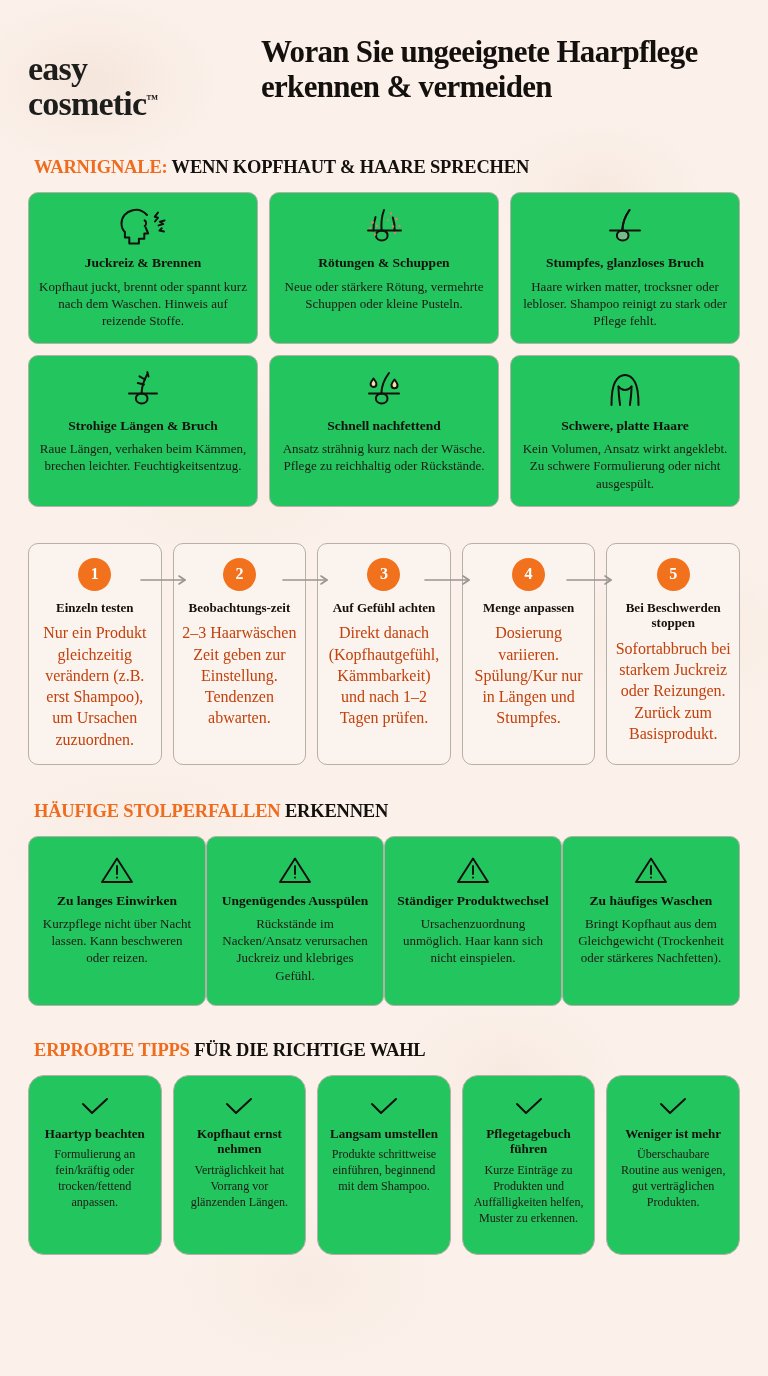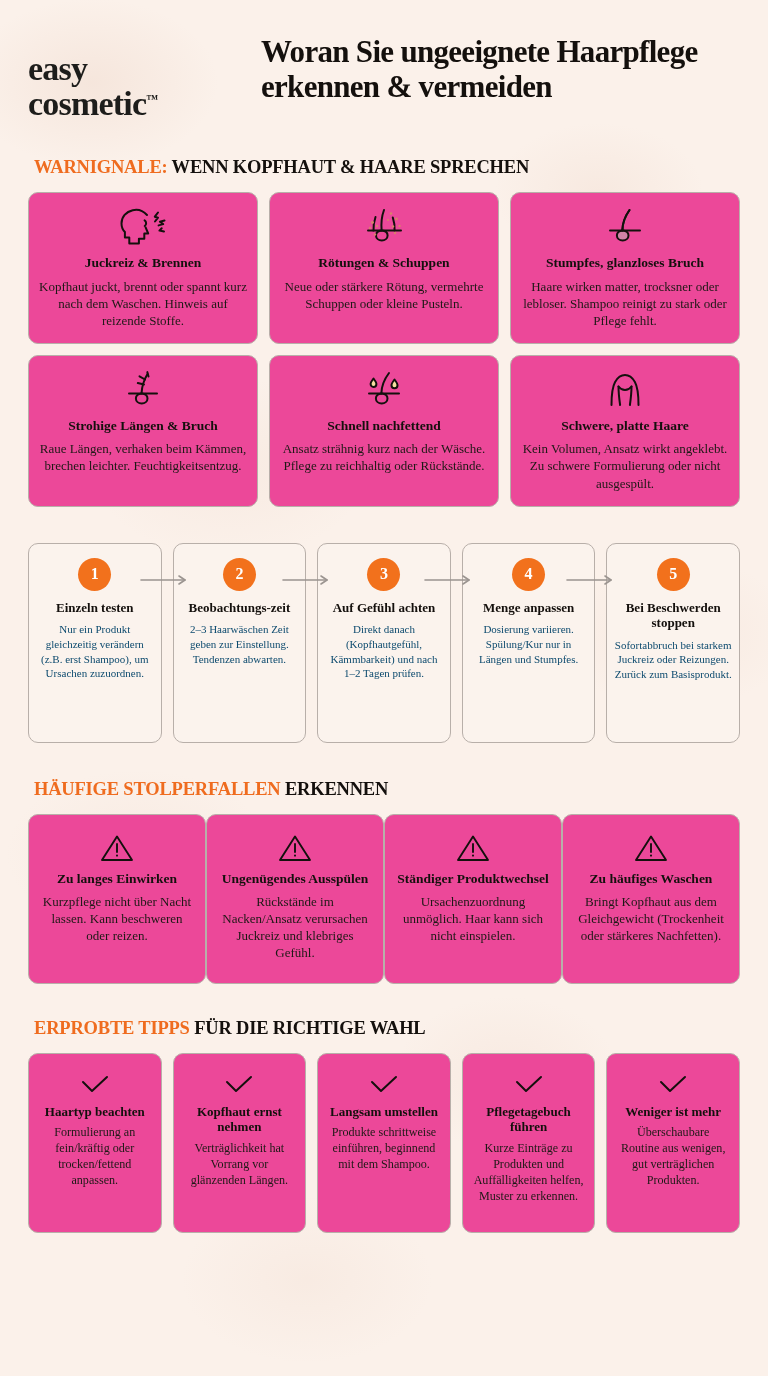--- a/index.html
+++ b/index.html
@@ -81,21 +81,21 @@
   }
   .section-title .accent { color: #ef6c1f; }
 
   .sec-warn   { margin-top: 36px; }
   .sec-steps  { margin-top: 36px; }
   .sec-pit    { margin-top: 36px; }
   .sec-tips   { margin-top: 34px; }
 
   
   .card {
-    background: #ec4899;
+    background: #22c55e;
     border: 1px solid #b8afa9;
     border-radius: 10px;
     padding: 12px 10px 14px;
     text-align: center;
     display: flex;
     flex-direction: column;
     align-items: center;
   }
   .card-icon {
     height: 46px;
@@ -156,23 +156,23 @@
     margin-bottom: 9px;
   }
   .step-title {
     font-size: 13px;
     font-weight: 700;
     line-height: 1.2;
     margin-bottom: 7px;
     color: #14100d;
   }
   .step-body {
-    font-size: 11px;
+    font-size: 16px;
     line-height: 1.33;
-    color: #0c4a6e;
+    color: #c2410c;
   }
   .step-arrows {
     position: absolute;
     top: 31px;
     left: 0; right: 0;
     height: 12px;
     pointer-events: none;
   }
   .step-arrows svg { width: 100%; height: 12px; display: block; }
 
@@ -183,21 +183,21 @@
   }
   .pit-grid .card { min-height: 170px; padding-top: 14px; }
   .pit-grid .card-icon { height: 38px; }
 
   
   .tips-grid {
     display: grid;
     grid-template-columns: repeat(5, 1fr);
     gap: 11px;
   }
-  .tips-grid .card { min-height: 180px; padding-top: 16px; }
+  .tips-grid .card { min-height: 180px; padding-top: 16px; border-radius: 16px; }
   .tips-grid .card-icon { height: 30px; }
   .tips-grid .card-title { font-size: 13px; }
   .tips-grid .card-body { font-size: 12.1px; }
 </style>
 </head>
 <body>
 
 <div class="paper-noise"></div>
 
 <div class="page">

